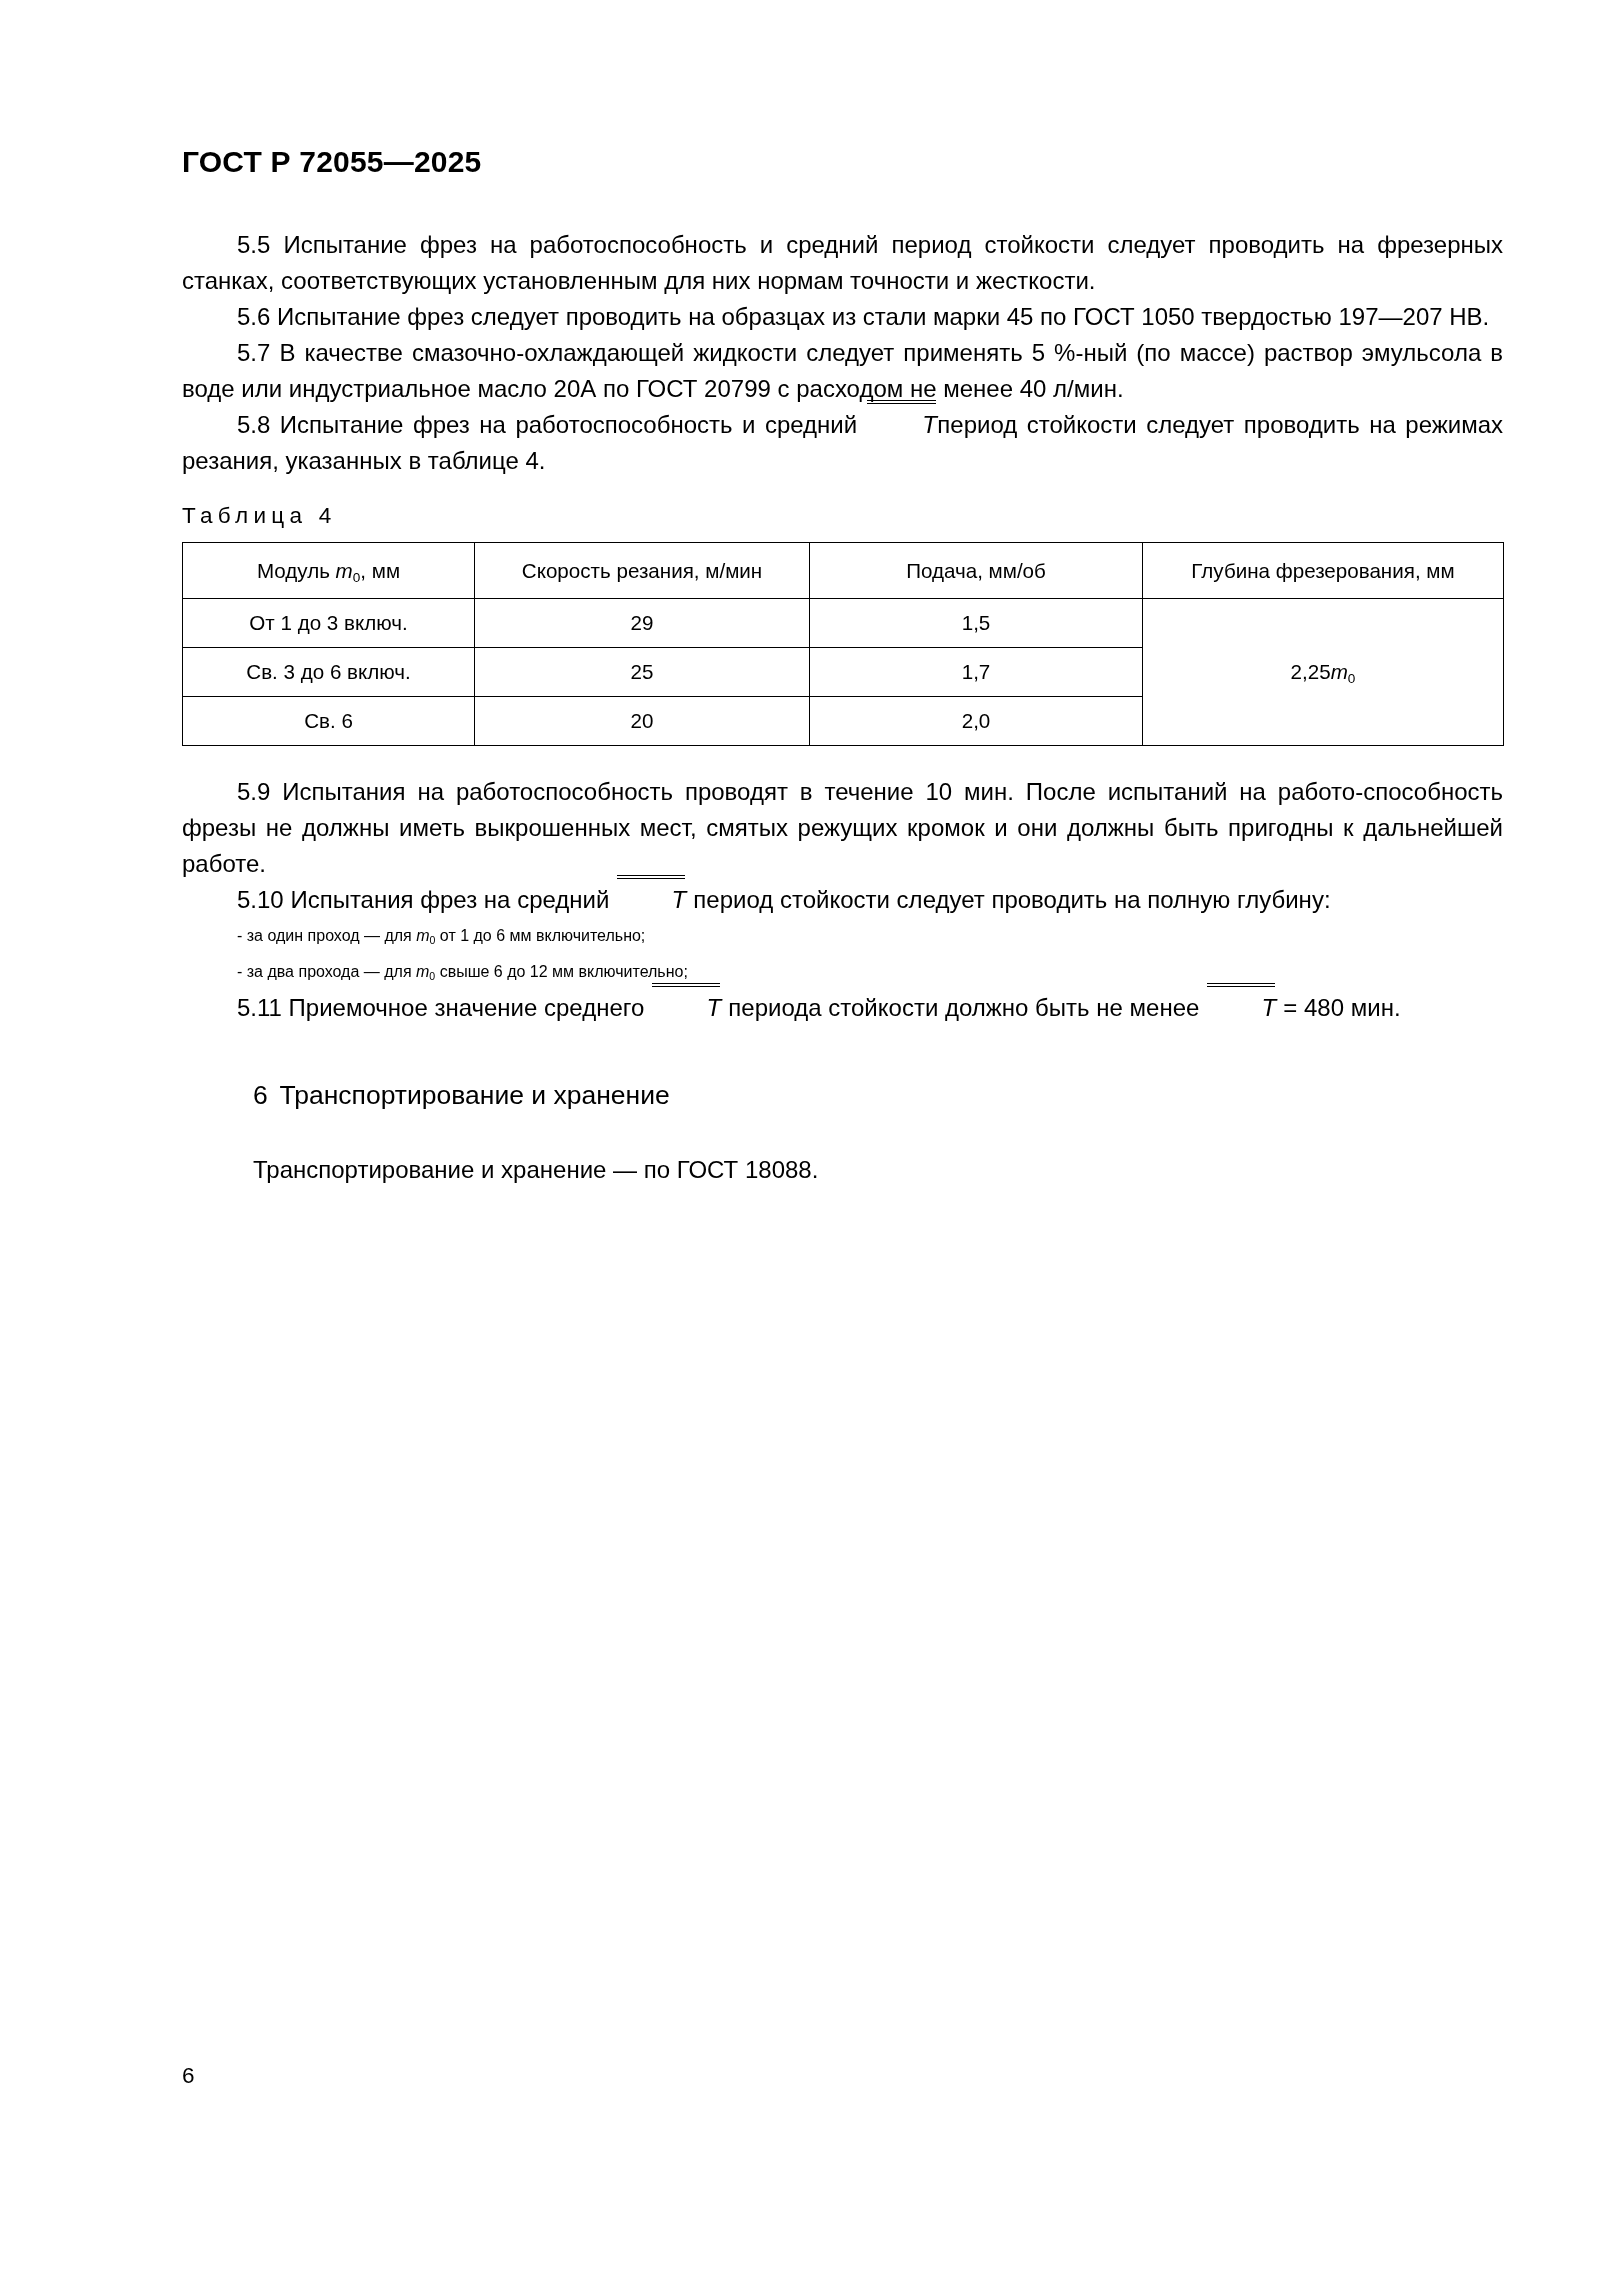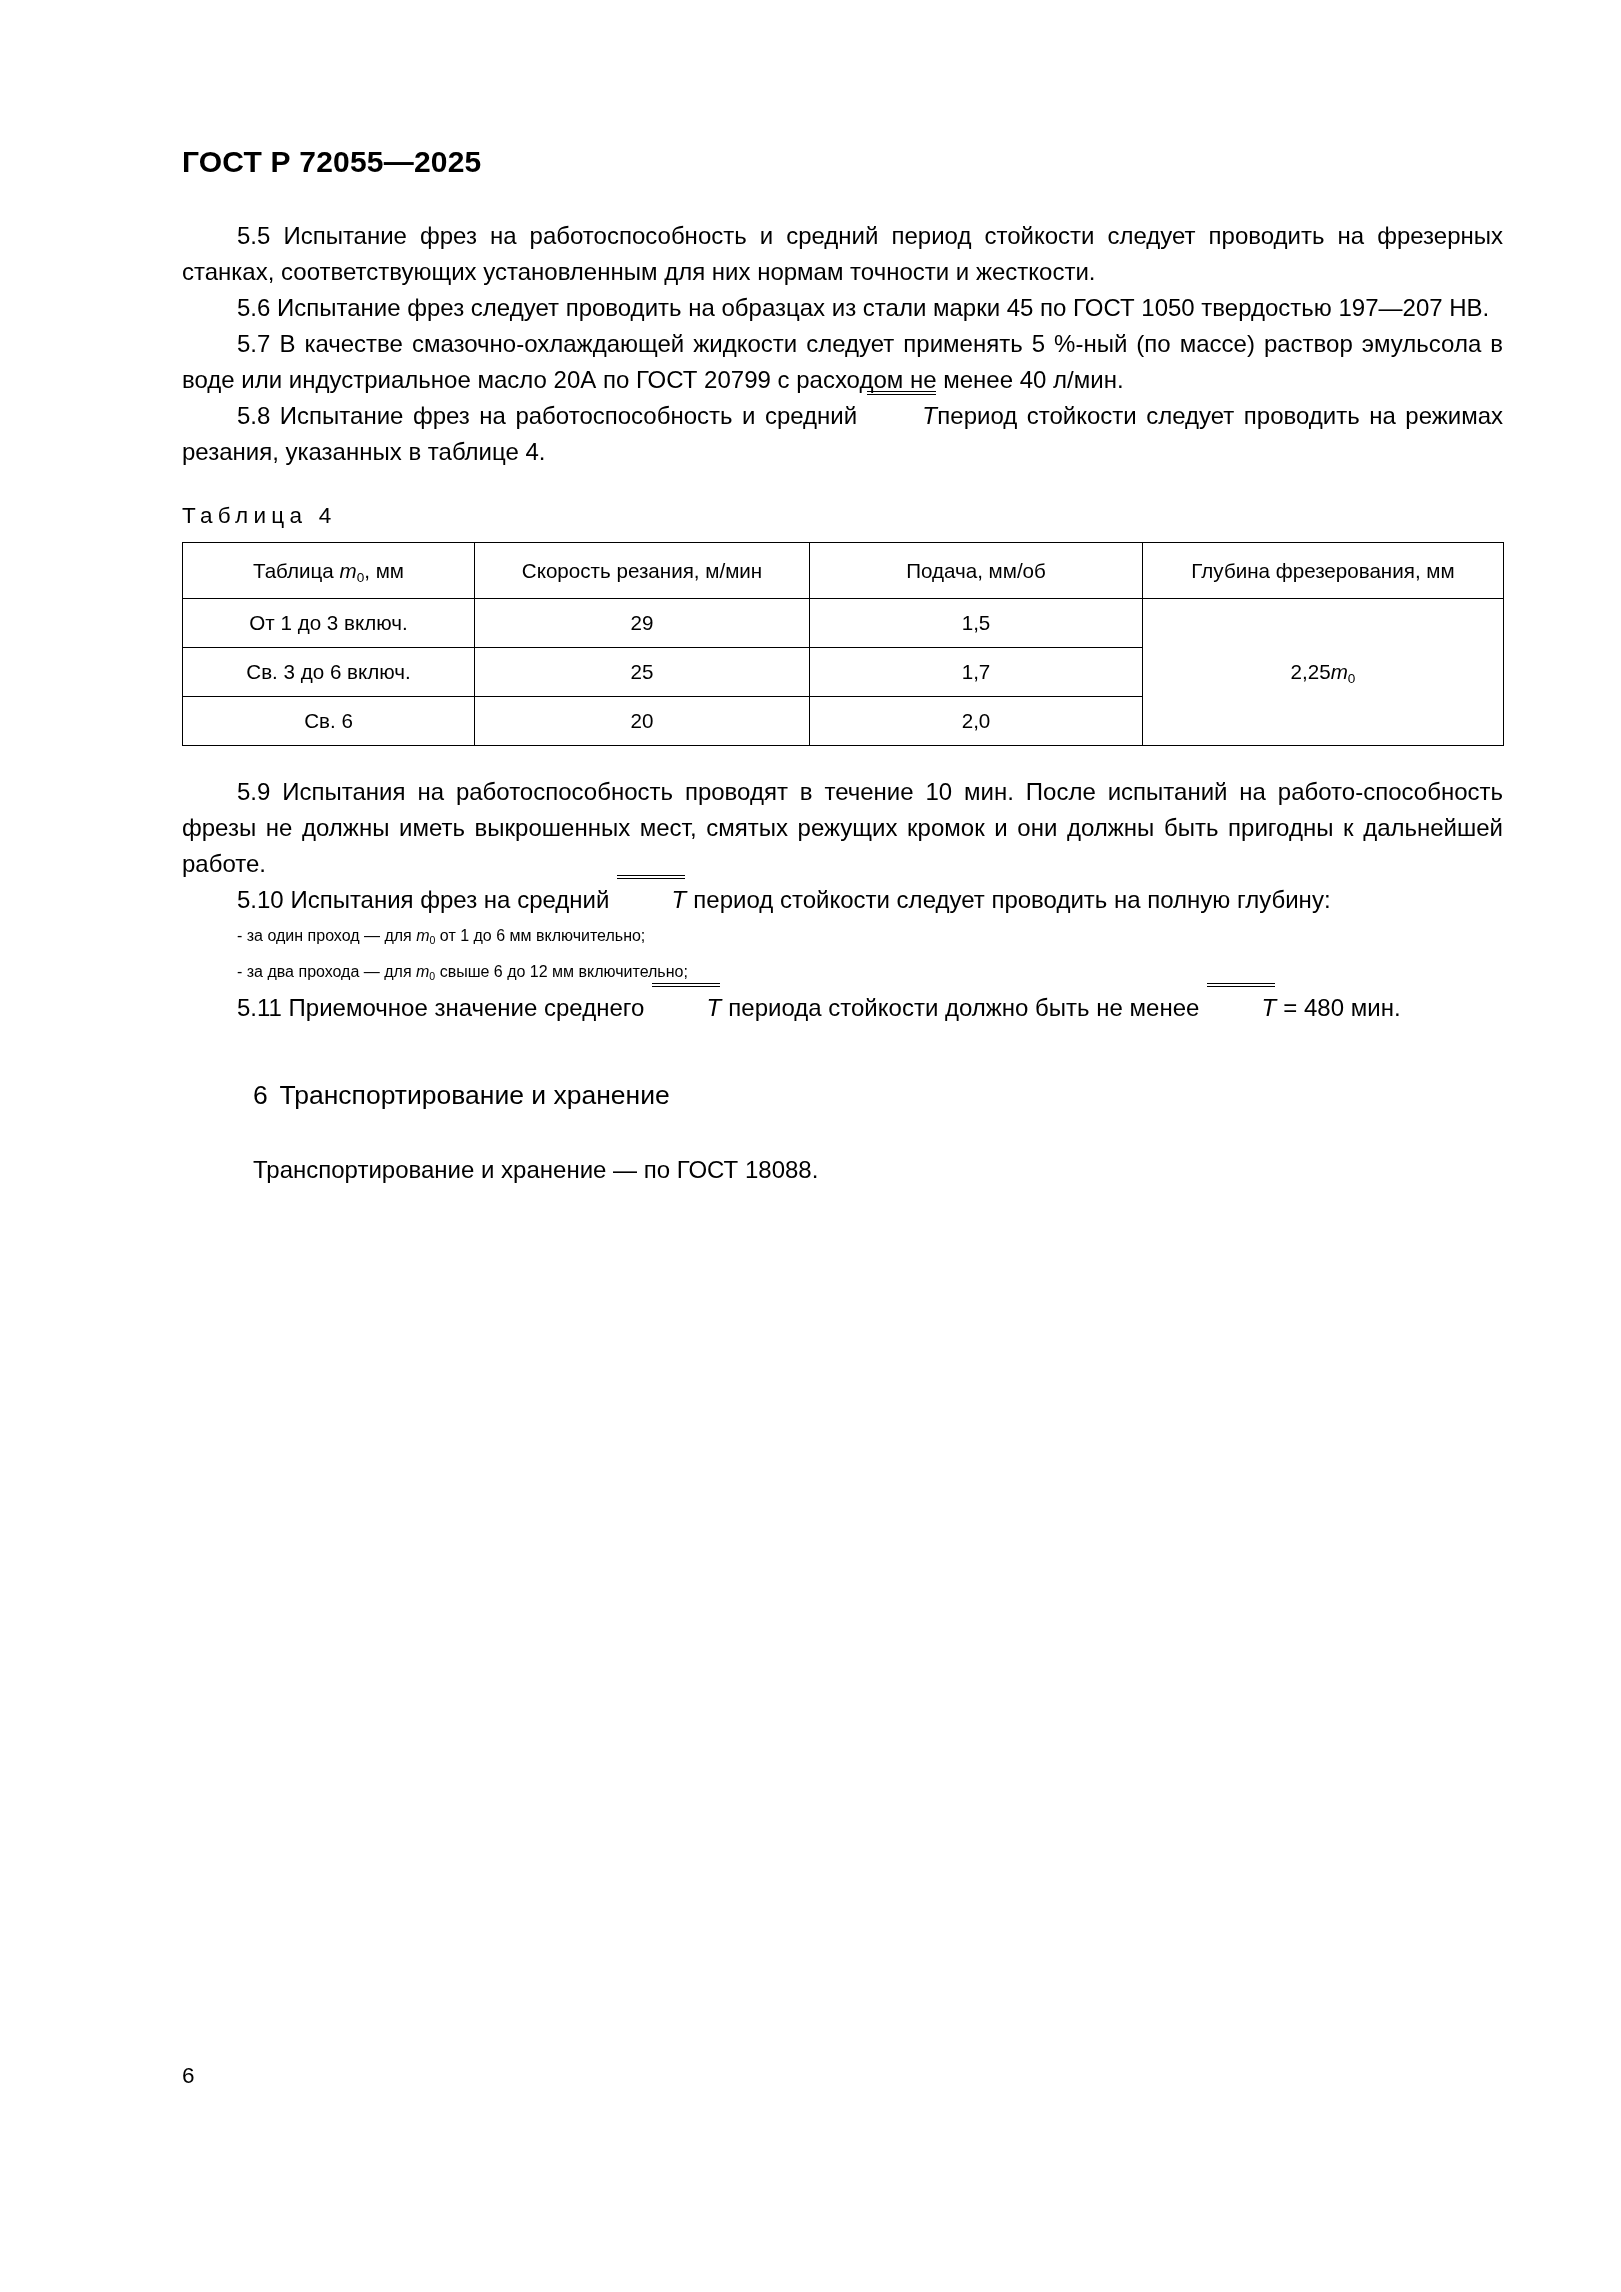--- a/index.html
+++ b/index.html
@@ -30,21 +30,21 @@
     font-size: 30px;
     font-weight: bold;
     letter-spacing: 0.2px;
     white-space: nowrap;
   }
 
   
   .content {
     position: absolute;
     left: 182px;
-    top: 218px;
+    top: 227px;
     width: 1321px;
   }
 
   p.para {
     margin: 0;
     font-size: 24px;
     line-height: 36px;
     text-align: justify;
     text-justify: inter-word;
     text-indent: 55px;
@@ -200,21 +200,21 @@
   <div class="data-table-wrap">
     <table class="data-table">
       <colgroup>
         <col class="col-a">
           <col class="col-b">
           <col class="col-c">
           <col class="col-d">
       </colgroup>
       <thead>
         <tr>
-          <th><span>Таблица </span><span class="var">m</span><sub>0</sub><span>, мм</span></th>
+          <th><span>Модуль </span><span class="var">m</span><sub>0</sub><span>, мм</span></th>
           <th>Скорость резания, м/мин</th>
           <th>Подача, мм/об</th>
           <th>Глубина фрезерования, мм</th>
         </tr>
       </thead>
       <tbody>
         <tr>
           <td>От 1 до 3 включ.</td>
           <td>29</td>
           <td>1,5</td>

